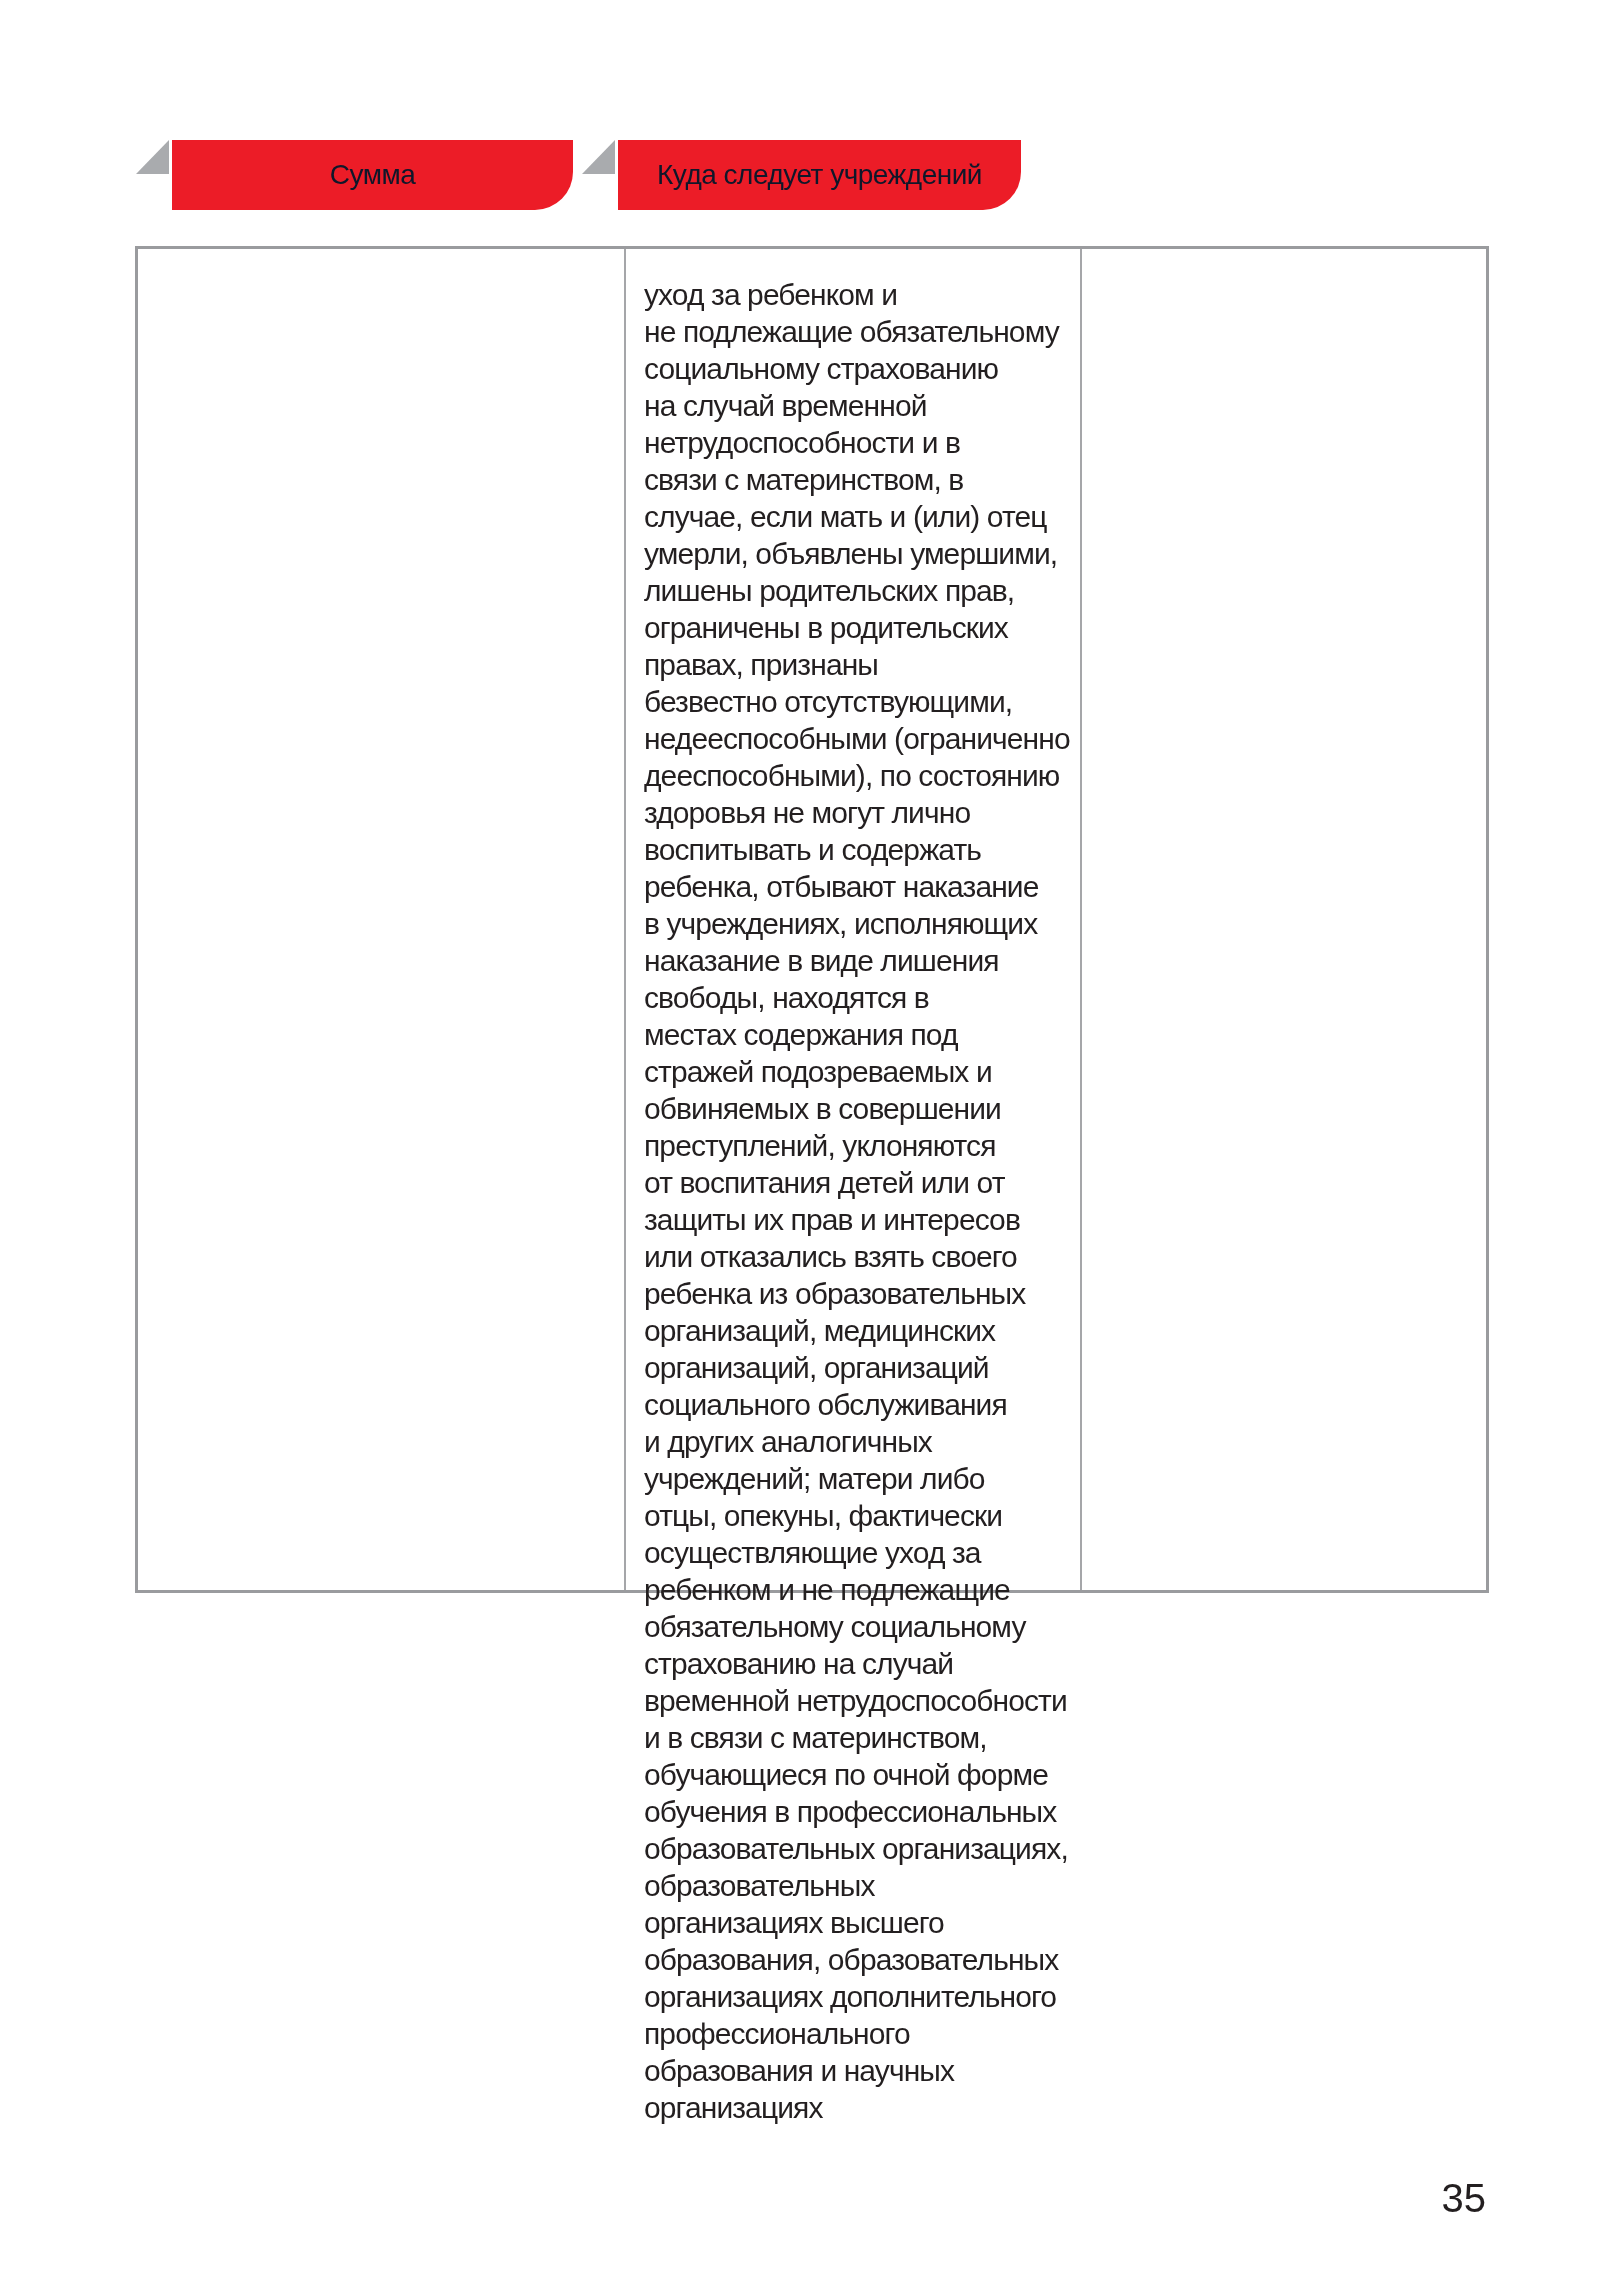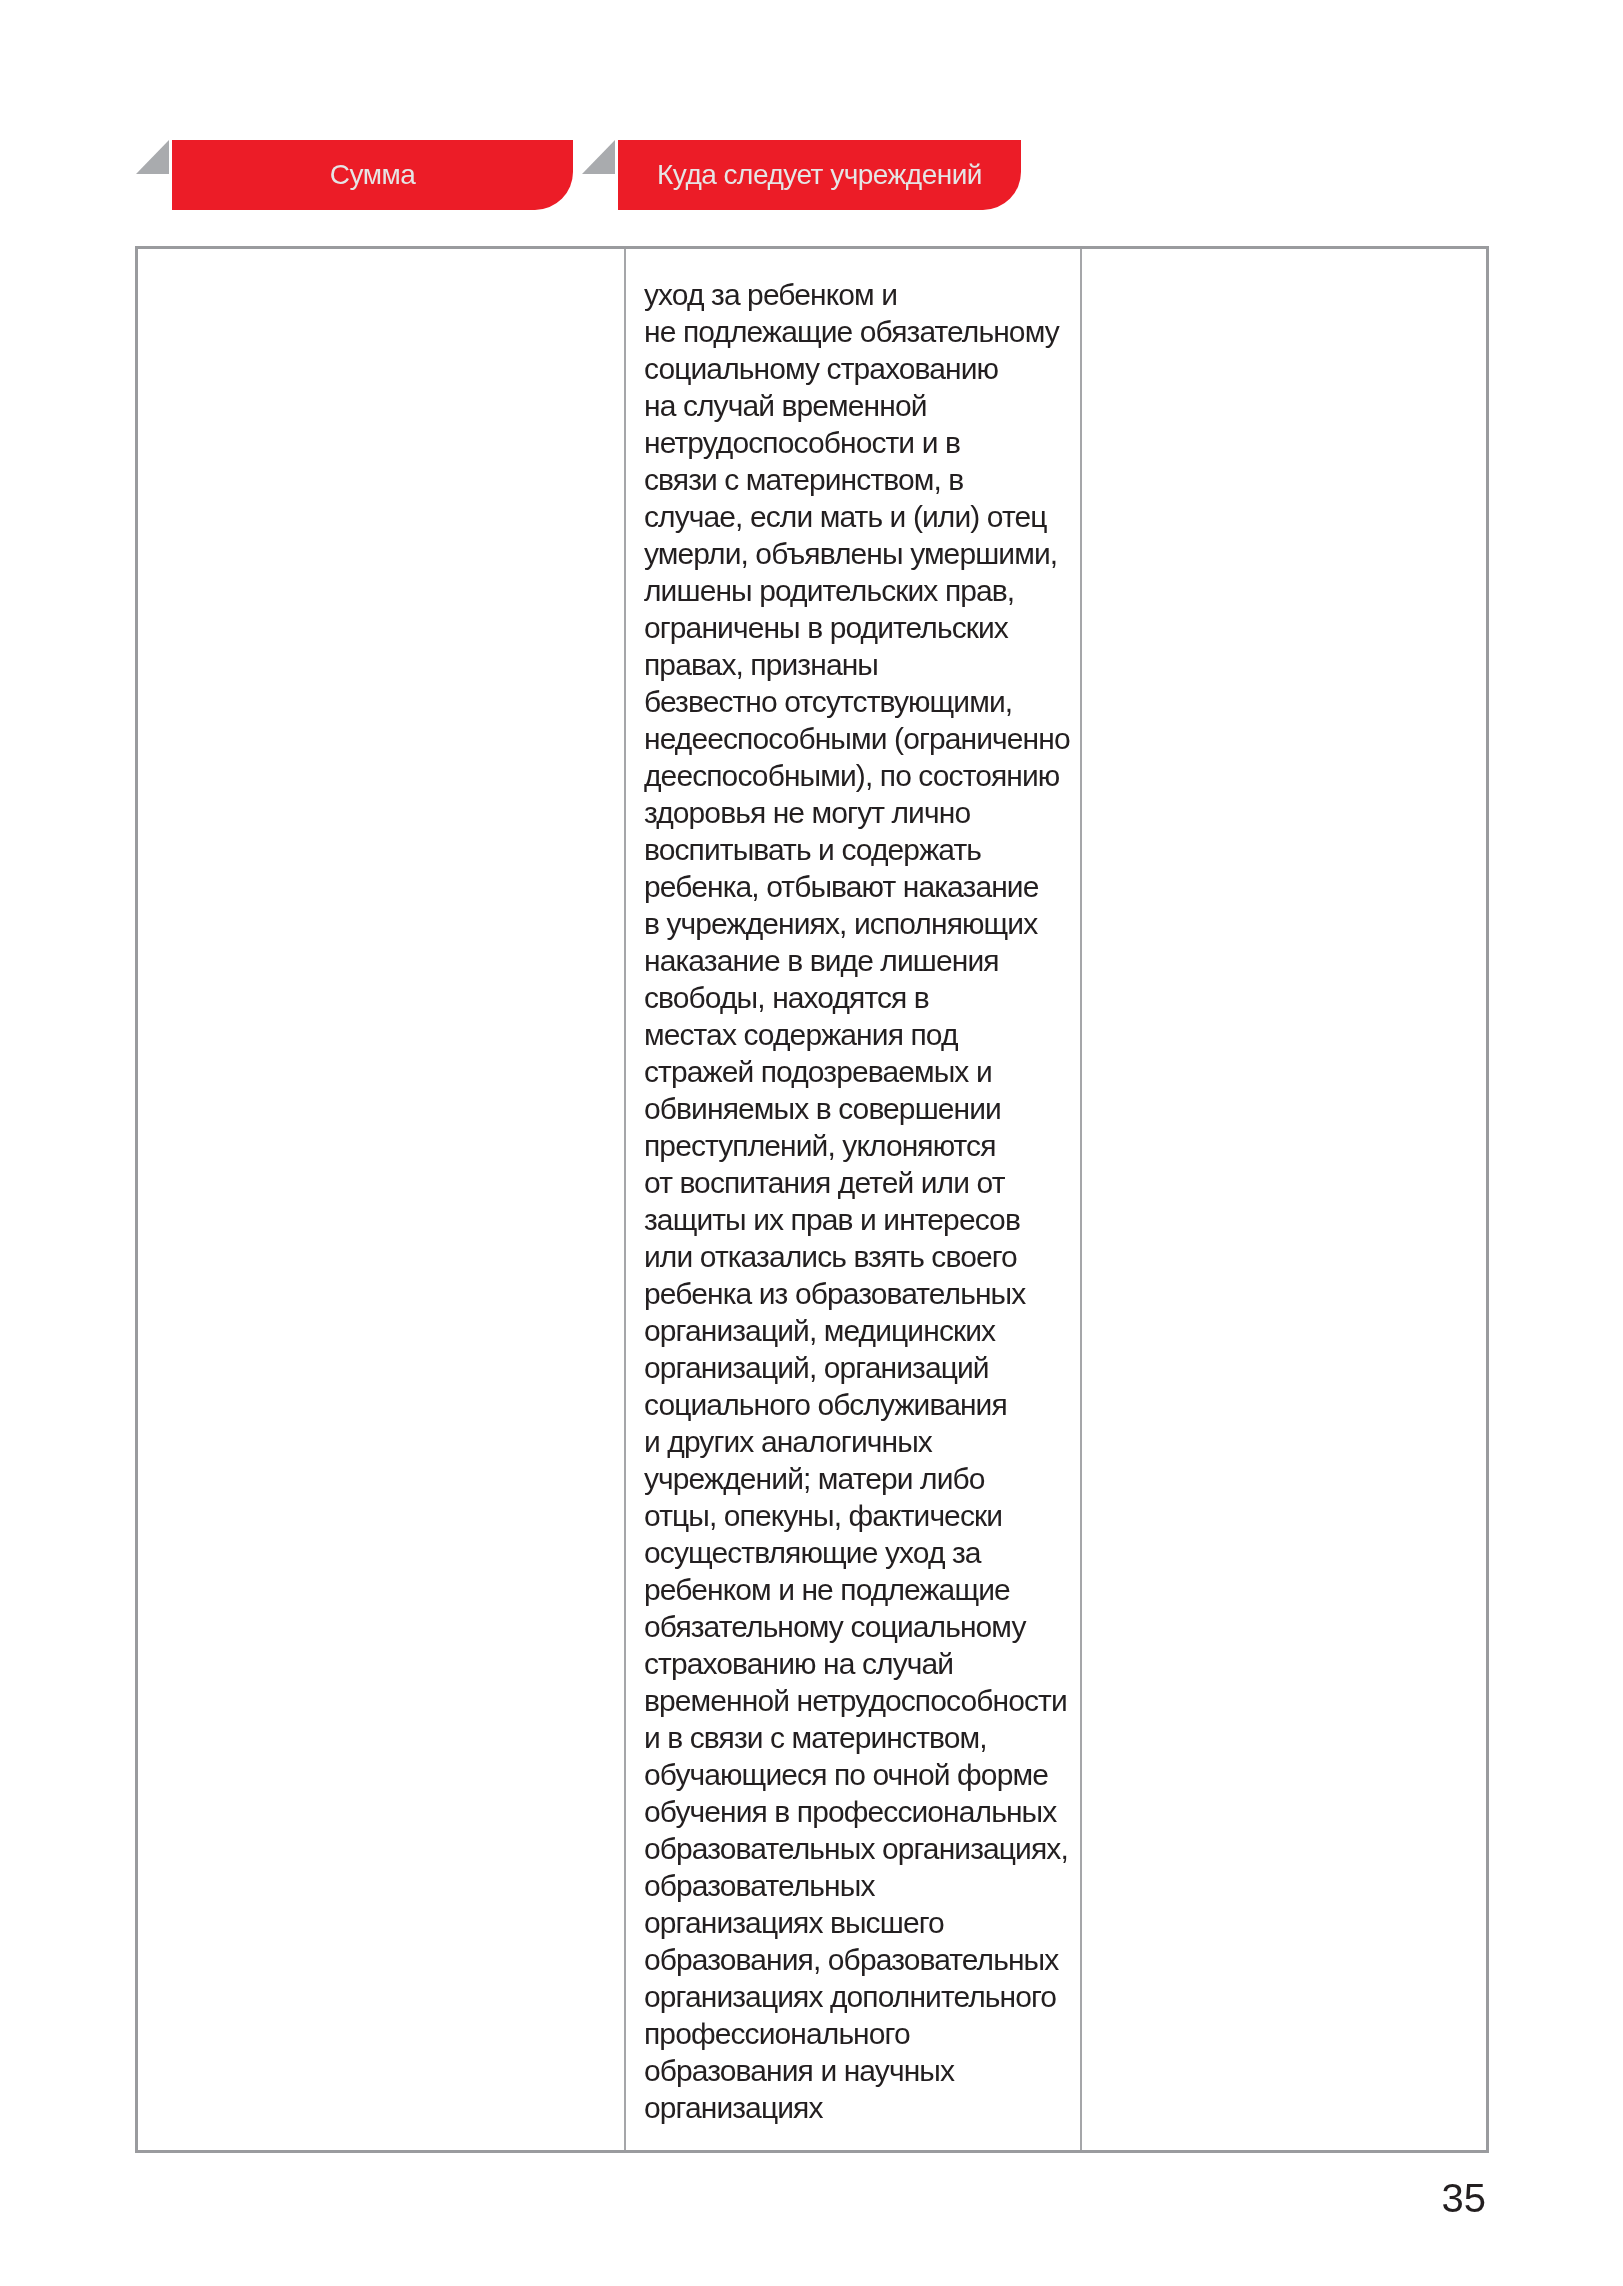--- a/index.html
+++ b/index.html
@@ -30,30 +30,30 @@
     top: 0;
     left: -36px;
     width: 33px;
     height: 34px;
     background: #a9abae;
     clip-path: polygon(100% 0, 100% 100%, 0 100%);
   }
   .tab-label {
     font-size: 28px;
     letter-spacing: -0.5px;
-    color: #e5e5e5;
+    color: #0f172a;
     white-space: nowrap;
   }
   
   .table {
     position: absolute;
     left: 135px;
     top: 246px;
     width: 1354px;
-    height: 1907px;
+    height: 1347px;
     box-sizing: border-box;
     border: 3.6px solid #9a9b9e;
     display: flex;
     background: #ffffff;
   }
   .col {
     box-sizing: border-box;
     height: 100%;
   }
   .col-1 { width: 488px; border-right: 2.7px solid #a5a6a9; }

